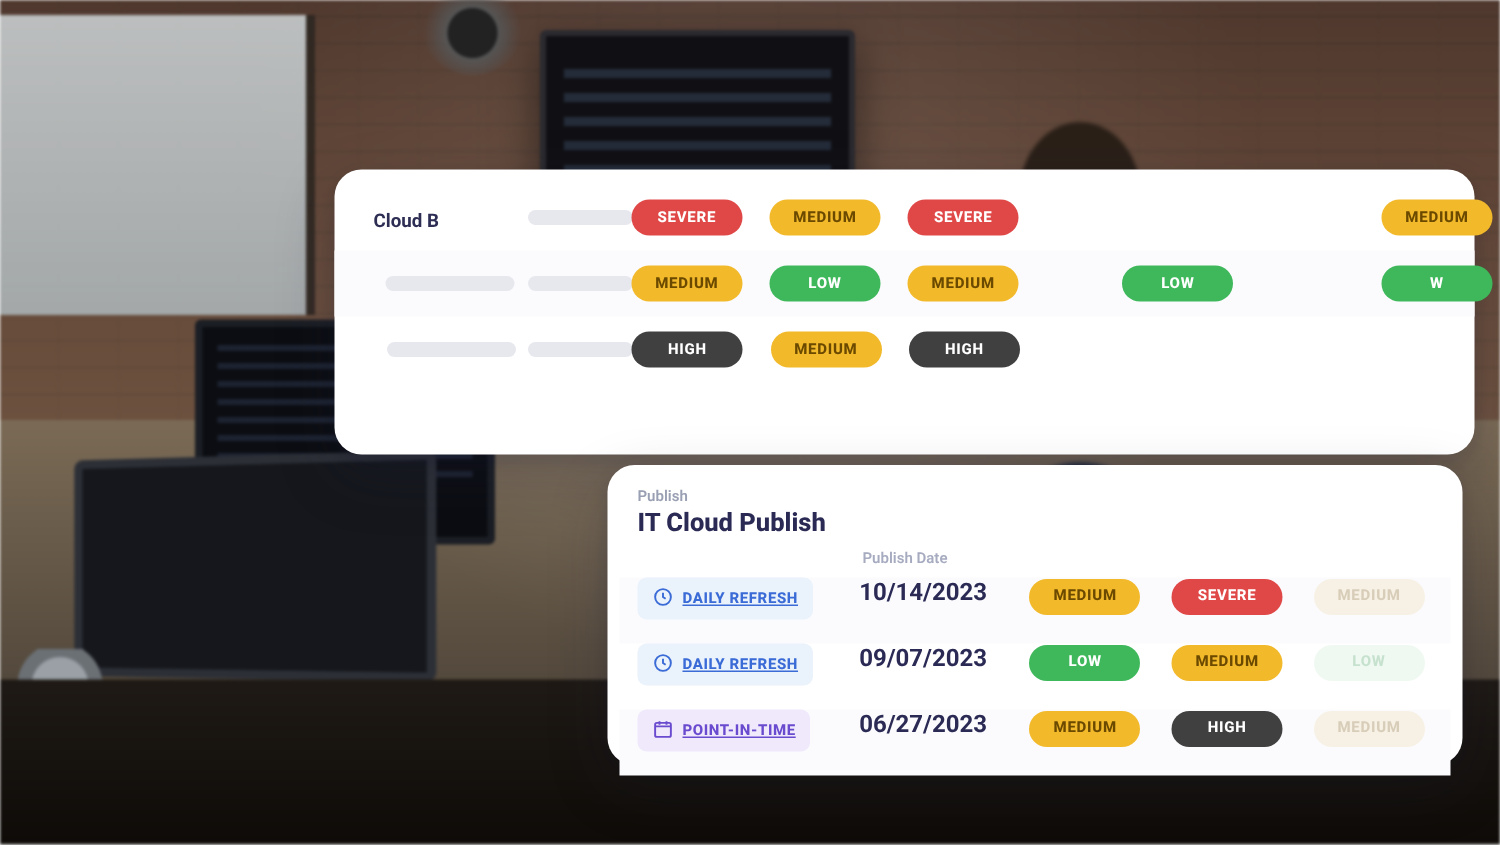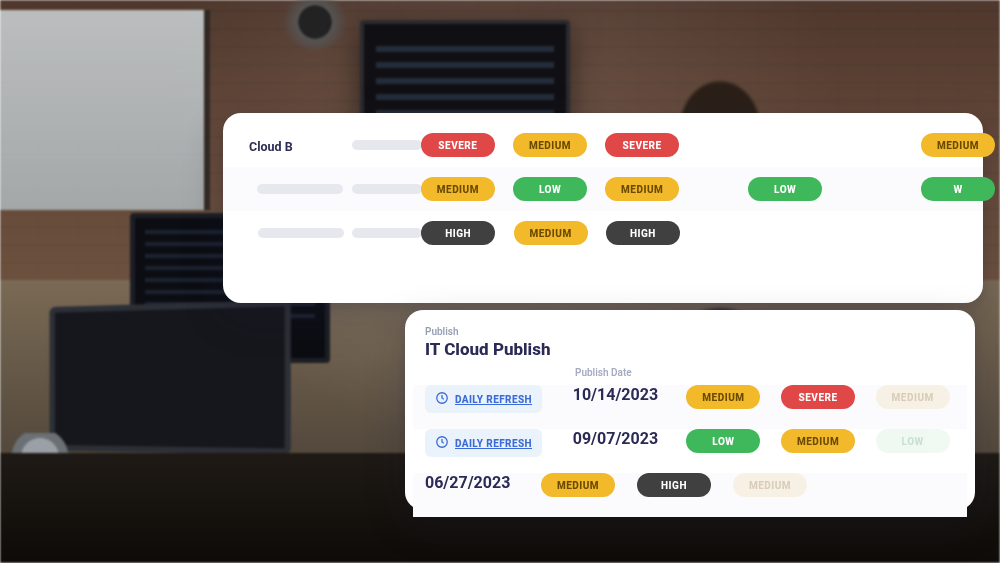--- a/index.html
+++ b/index.html
@@ -229,20 +229,27 @@
                   <path d="M12 7v5l3 2"></path>
                 </svg></span>
               <span>DAILY REFRESH</span>
             </span></div>
           <div class="datecol">09/07/2023</div>
           <div class="pcol"><span class="pill sev-low">LOW</span></div>
           <div class="pcol"><span class="pill sev-medium">MEDIUM</span></div>
           <div class="pcol"><span class="pill sev-low faded">LOW</span></div>
         </div>
         <div class="c2-row">
+          <div class="chipcol"><span class="chip pit">
+              <span><svg viewBox="0 0 24 24" fill="none" stroke="currentColor" stroke-width="2.2">
+                  <rect x="3" y="5" width="18" height="16" rx="2"></rect>
+                  <path d="M3 9h18M8 3v4M16 3v4"></path>
+                </svg></span>
+              <span>POINT-IN-TIME</span>
+            </span></div>
           <div class="datecol">06/27/2023</div>
           <div class="pcol"><span class="pill sev-medium">MEDIUM</span></div>
           <div class="pcol"><span class="pill sev-high">HIGH</span></div>
           <div class="pcol"><span class="pill sev-medium faded">MEDIUM</span></div>
         </div>
       </div>
   </div>
 </div>
 
 </body></html>

